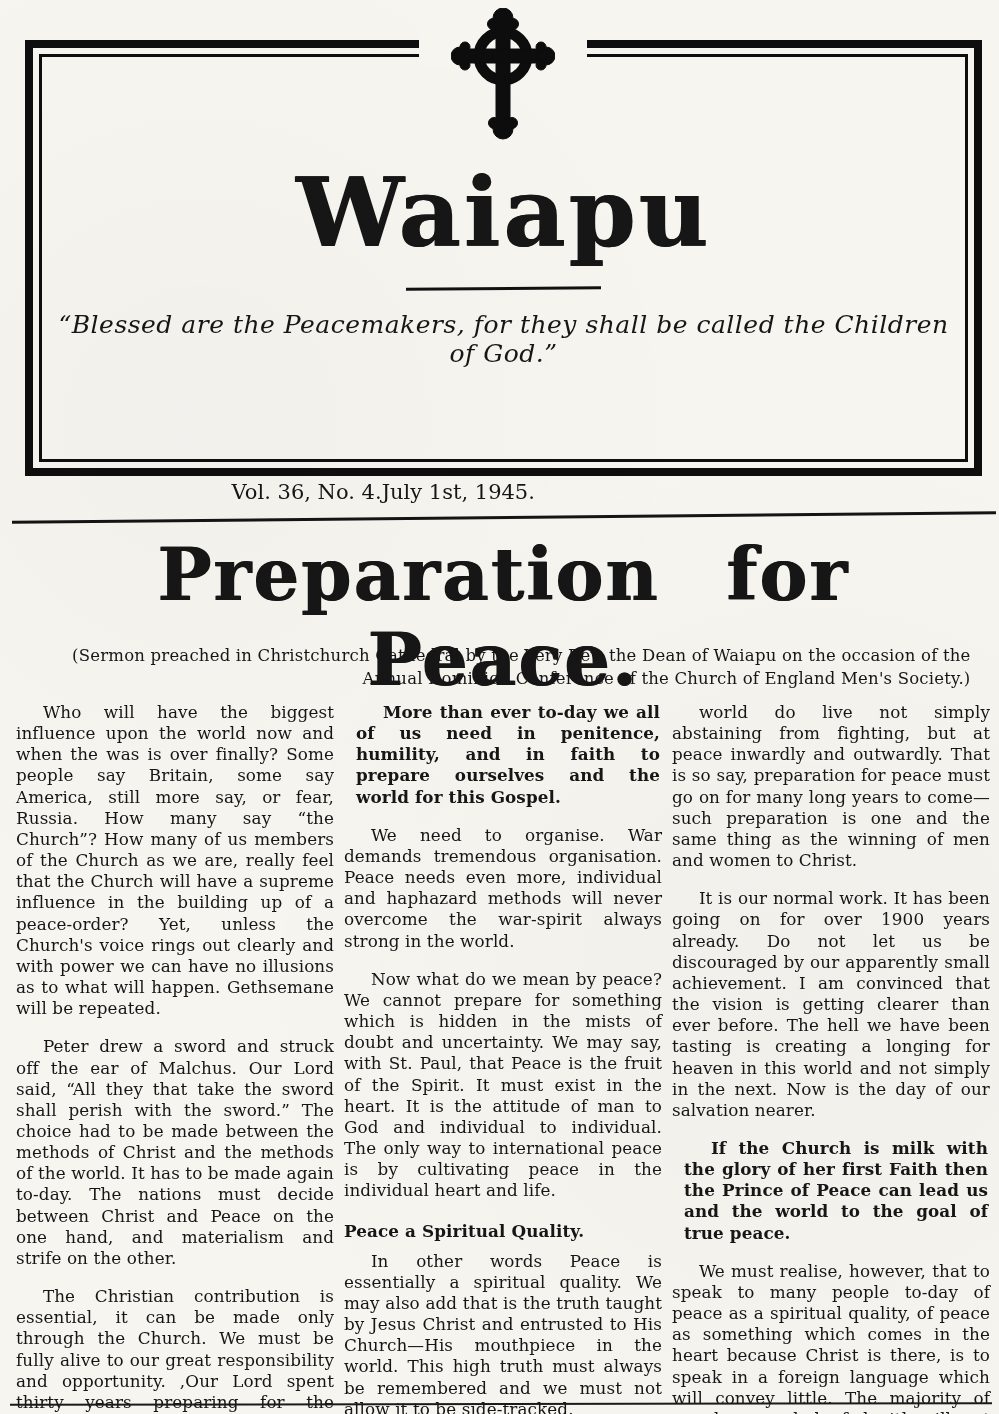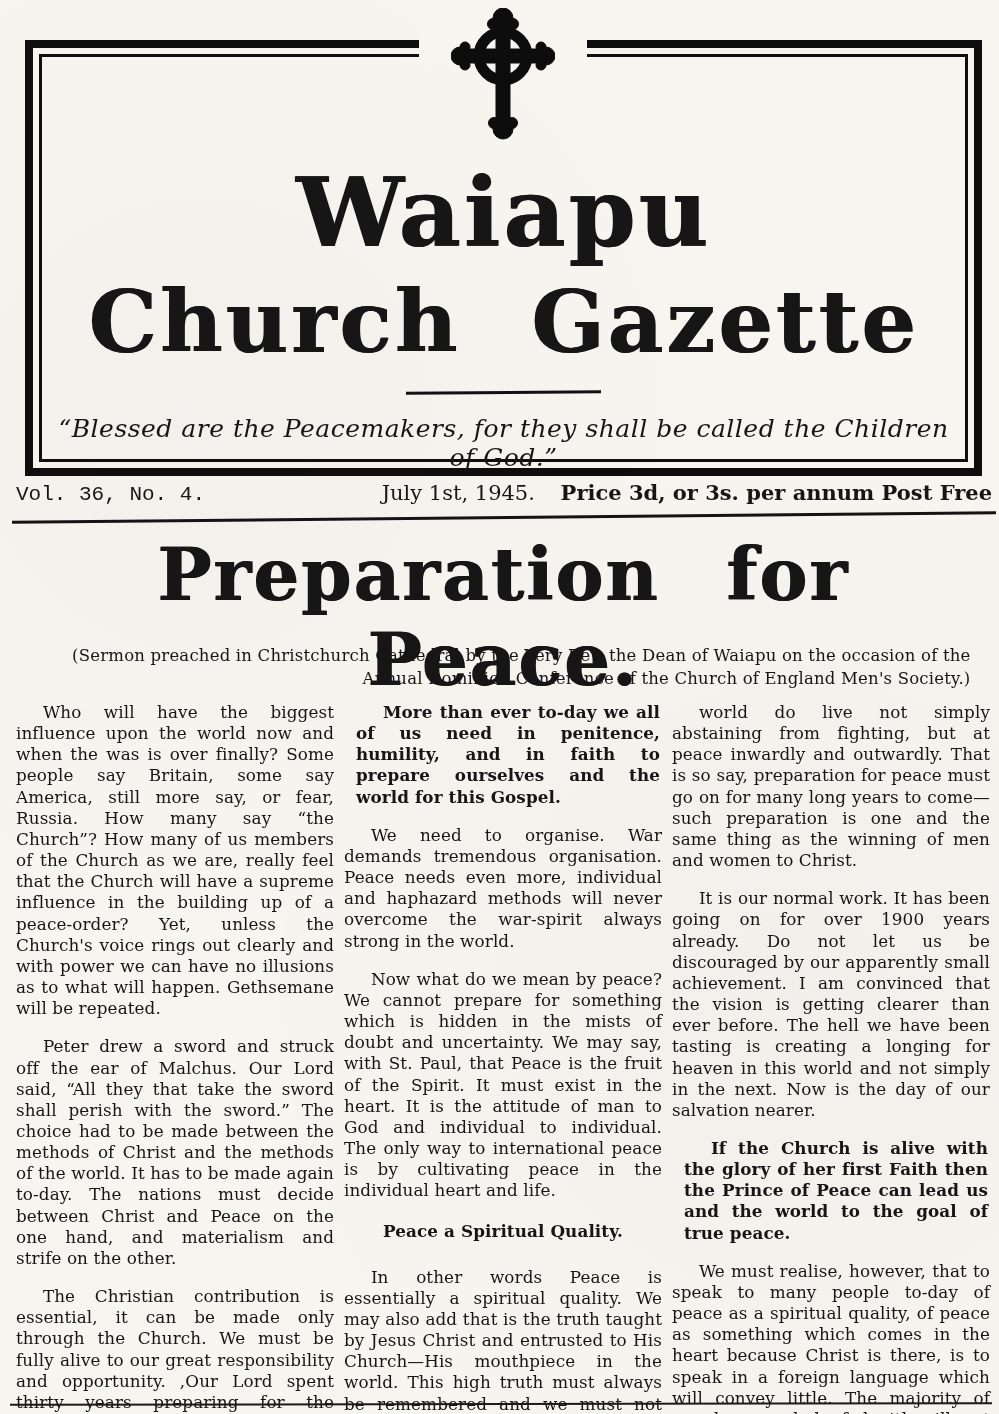--- a/index.html
+++ b/index.html
@@ -78,21 +78,21 @@
 
   
   .issue-line {
     position: absolute;
     top: 480px; left: 16px; right: 14px;
     display: grid;
     grid-template-columns: 1fr auto 1.25fr;
     align-items: baseline;
     font-size: 21px;
   }
-  .issue-vol { text-align: left; font-family: Liberation Mono, monospace; }
+  .issue-vol { text-align: right; }
   .issue-date { }
   .issue-price { text-align: right; font-weight: bold; }
 
   .rule-full {
     position: absolute;
     top: 516px; left: 12px; right: 10px;
     height: 3px;
     background: #141414;
     transform: rotate(-0.55deg);
   }
@@ -134,43 +134,42 @@
     text-align: justify;
     text-indent: 1.6em;
     letter-spacing: 0.1px;
   }
   .col p.block-bold {
     font-weight: bold;
     margin-left: 12px;
     margin-right: 2px;
   }
   .col p.block-subhead {
-    text-align: center;
+    text-align: left;
     text-indent: 0;
     font-weight: bold;
-    margin: 20px 0 24px 0;
+    margin: 20px 0 8px 0;
   }
 
   .rule-bottom {
     position: absolute;
     bottom: 9px; left: 10px; right: 14px;
     height: 2px;
     background: #1a1a1a;
     transform: rotate(-0.1deg);
   }
 </style>
 </head>
 <body>
 
 <div class="page">
 
   <div class="masthead-outer">
     <div class="masthead-inner">
       <div class="m-title1">Waiapu</div>
-      <div class="m-title2">Church Gazette</div>
       <div class="m-divider"></div>
       <div class="m-motto">“Blessed are the Peacemakers, for they shall be called the Children of God.”</div>
     </div>
   </div>
   <div class="cross-gap"></div>
   <div class="cross-wrap">
     <svg width="104" height="132" viewBox="0 0 104 132" aria-hidden="true">
       <g fill="#0d0d0d" stroke="#0d0d0d">
 
         <circle cx="52" cy="48" r="24" fill="none" stroke-width="11"></circle>
@@ -193,21 +192,20 @@
         <circle cx="52" cy="121" r="10"></circle>
           <circle cx="43" cy="115" r="5.5"></circle>
           <circle cx="61" cy="115" r="5.5"></circle>
       </g>
     </svg>
   </div>
 
   <div class="issue-line">
     <span class="issue-vol">Vol. 36, No. 4.</span>
     <span class="issue-date">July 1st, 1945.</span>
-    <span class="issue-price">Price 3d, or 3s. per annum Post Free</span>
   </div>
   <div class="rule-full"></div>
 
   <div class="headline">Preparation for Peace.</div>
   <div class="byline">(Sermon preached in Christchurch Cathedral by the Very Rev. the Dean of Waiapu on the occasion of the Annual Dominion Conference of the Church of England Men's Society.)</div>
 
   <div class="columns">
     <div class="col">
         <p class="block-para">Who will have the biggest influence upon the world now and when the was is over finally?  Some people say Britain, some say America, still more say, or fear, Russia. How many say “the Church”?  How many of us members of the Church as we are, really feel that the Church will have a supreme influence in the building up of a peace-order?  Yet, unless the Church's voice rings out clearly and with power we can have no illusions as to what will happen. Gethsemane will be repeated.</p>
         <p class="block-para">Peter drew a sword and struck off the ear of Malchus.  Our Lord said, “All they that take the sword shall perish with the sword.”  The choice had to be made between the methods of Christ and the methods of the world.  It has to be made again to-day.  The nations must decide between Christ and Peace on the one hand, and materialism and strife on the other.</p>
@@ -216,19 +214,19 @@
     <div class="col">
         <p class="block-bold">More than ever to-day we all of us need in penitence, humility, and in faith to prepare ourselves and the world for this Gospel.</p>
         <p class="block-para">We need to organise.  War demands tremendous organisation. Peace needs even more, individual and haphazard methods will never overcome the war-spirit always strong in the world.</p>
         <p class="block-para">Now what do we mean by peace? We cannot prepare for something which is hidden in the mists of doubt and uncertainty.  We may say, with St. Paul, that Peace is the fruit of the Spirit.  It must exist in the heart.  It is the attitude of man to God and individual to individual. The only way to international peace is by cultivating peace in the individual heart and life.</p>
         <p class="block-subhead">Peace a Spiritual Quality.</p>
         <p class="block-para">In other words Peace is essentially a spiritual quality. We may also add that is the truth taught by Jesus Christ and entrusted to His Church—His mouthpiece in the world.  This high truth must always be remembered and we must not allow it to be side-tracked.</p>
       </div>
     <div class="col">
         <p class="block-para">world do live not simply abstaining from fighting, but at peace inwardly and outwardly.  That is so say, preparation for peace must go on for many long years to come—such preparation is one and the same thing as the winning of men and women to Christ.</p>
         <p class="block-para">It is our normal work.  It has been going on for over 1900 years already.  Do not let us be discouraged by our apparently small achievement.  I am convinced that the vision is getting clearer than ever before.  The hell we have been tasting is creating a longing for heaven in this world and not simply in the next.  Now is the day of our salvation nearer.</p>
-        <p class="block-bold">If the Church is alive with the glory of her first Faith then the Prince of Peace can lead us and the world to the goal of true peace.</p>
+        <p class="block-bold">If the Church is milk with the glory of her first Faith then the Prince of Peace can lead us and the world to the goal of true peace.</p>
         <p class="block-para">We must realise, however, that to speak to many people to-day of peace as a spiritual quality, of peace as something which comes in the heart because Christ is there, is to speak in a foreign language which will convey little.  The majority of people can only be fed with milk not with meat.  We must learn to translate what WE know to be the essential truth into the language of immediate needs.</p>
       </div>
   </div>
 
   <div class="rule-bottom"></div>
 </div>
 
 </body></html>

